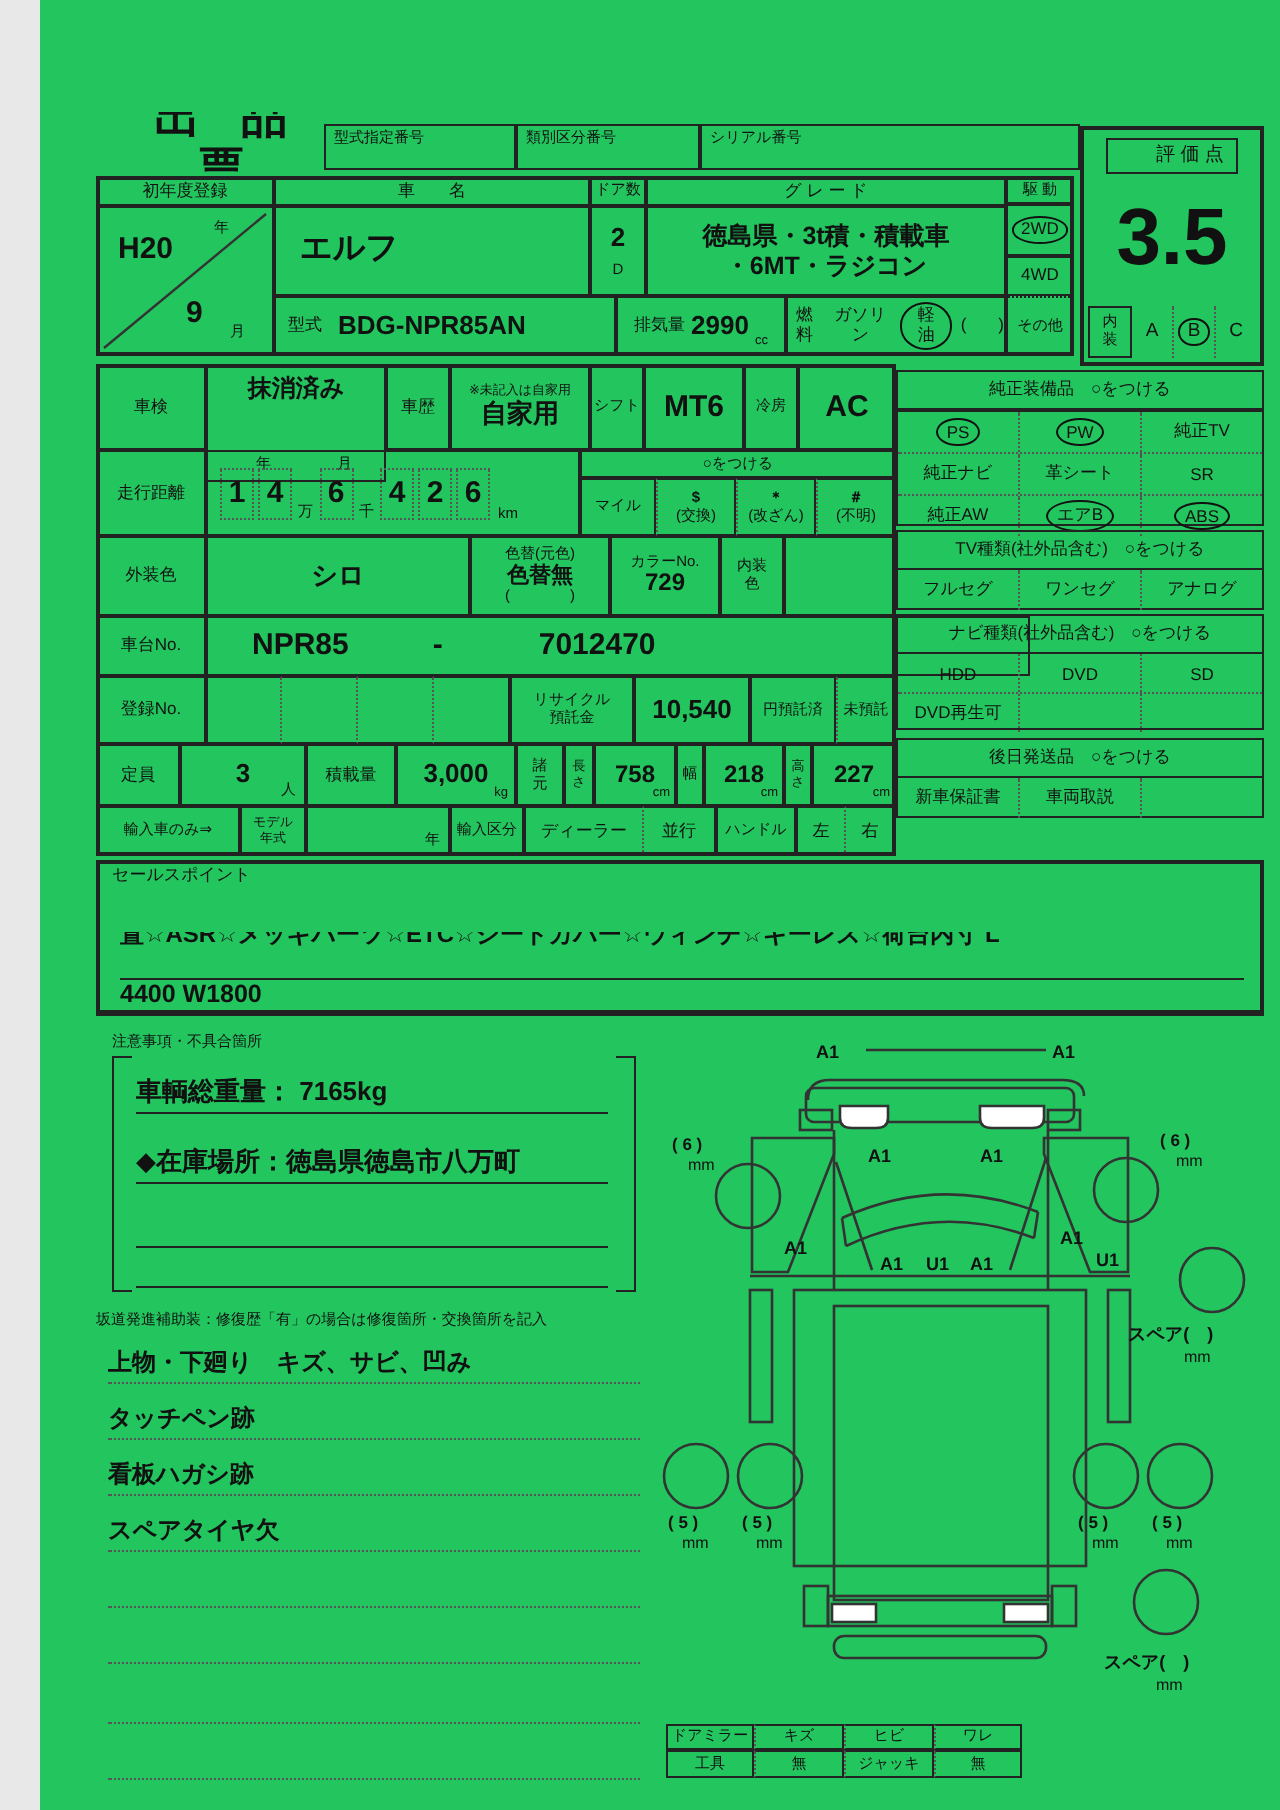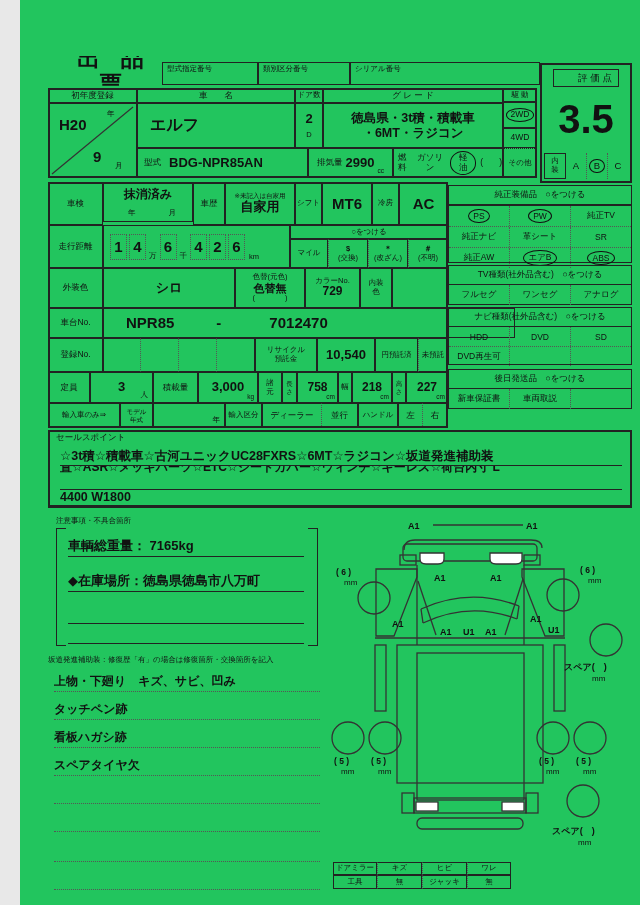--- a/index.html
+++ b/index.html
@@ -113,21 +113,21 @@
     <span>A</span>
     </div>
   <div class="c nb s9 dotL dotR" style="left:566px;top:153px;width:22px;height:26px;">
     <span class="circ">B</span>
     </div>
   <div class="c nb s9" style="left:588px;top:153px;width:20px;height:26px;">
     <span>C</span>
     </div>
 
   <div class="c s8" style="left:28px;top:182px;width:55px;height:43px;">車検</div>
-  <div class="c" style="left:83px;top:182px;width:90px;height:40px;">
+  <div class="c" style="left:83px;top:182px;width:90px;height:59px;">
     <span class="b s12" style="position:absolute;left:0;right:0;top:5px;">抹消済み</span>
     <span class="s7" style="position:absolute;left:24px;bottom:3px;">年</span>
     <span class="s7" style="position:absolute;right:16px;bottom:3px;">月</span>
   </div>
   <div class="c s8" style="left:173px;top:182px;width:32px;height:43px;">車歴</div>
   <div class="c col" style="left:205px;top:182px;width:70px;height:43px;">
     <span class="s6">※未記入は自家用</span>
     <span class="b s13">自家用</span>
   </div>
   <div class="c s7" style="left:275px;top:182px;width:27px;height:43px;">シフト</div>
@@ -315,21 +315,20 @@
     <div class="phead">後日発送品　○をつける</div>
     <div class="grid3 s8" style="height:20px;">
       <div>新車保証書</div>
       <div class="dotL">車両取説</div>
       <div class="dotL"></div>
     </div>
   </div>
 
   <div class="c th" style="left:28px;top:430px;width:584px;height:78px;border-bottom-width:3px;"></div>
   <div class="c nb s8 left" style="left:36px;top:432px;width:150px;height:12px;">セールスポイント</div>
-  <div class="c nb b left uline" style="left:40px;top:444px;width:562px;height:22px;font-size:12.5px;align-items:flex-end;padding-bottom:2px;">☆3t積☆積載車☆古河ユニックUC28FXRS☆6MT☆ラジコン☆坂道発進補助装</div>
   <div class="c nb b left uline" style="left:40px;top:466px;width:562px;height:24px;font-size:12px;align-items:flex-end;padding-bottom:14px;">置☆ASR☆メッキパーツ☆ETC☆シートカバー☆ウィンチ☆キーレス☆荷台内寸 L</div>
   <div class="c nb b left uline" style="left:40px;top:490px;width:562px;height:16px;font-size:12.5px;align-items:flex-end;padding-bottom:1px;">4400 W1800</div>
 
   <div class="c nb s7 left" style="left:36px;top:515px;width:160px;height:12px;">注意事項・不具合箇所</div>
   <div class="c nb" style="left:36px;top:528px;width:10px;height:118px;border-left:1.5px solid #222;border-top:1.5px solid #222;border-bottom:1.5px solid #222;"></div>
   <div class="c nb" style="left:288px;top:528px;width:10px;height:118px;border-right:1.5px solid #222;border-top:1.5px solid #222;border-bottom:1.5px solid #222;"></div>
   <div class="c nb b s13 left uline" style="left:48px;top:533px;width:236px;height:24px;align-items:flex-end;padding-bottom:2px;">車輌総重量： 7165kg</div>
   <div class="c nb b s13 left uline" style="left:48px;top:562px;width:236px;height:30px;align-items:flex-end;padding-bottom:2px;">◆在庫場所：徳島県徳島市八万町</div>
   <div class="c nb uline" style="left:48px;top:596px;width:236px;height:28px;"></div>
   <div class="c nb uline" style="left:48px;top:628px;width:236px;height:16px;"></div>

